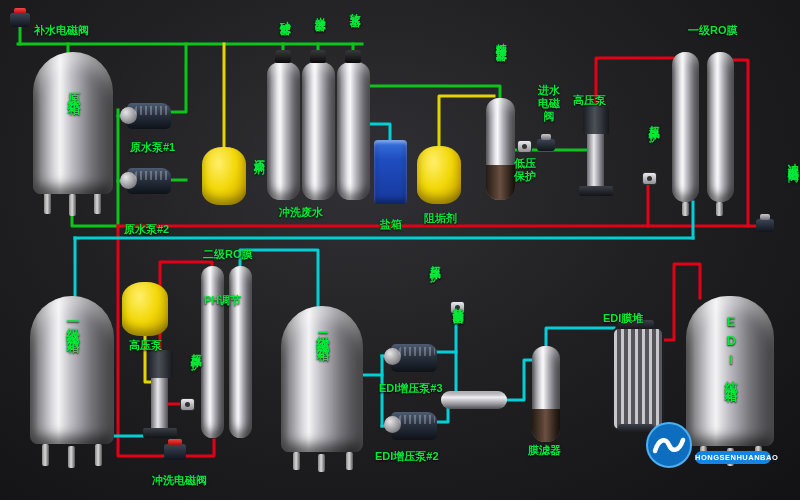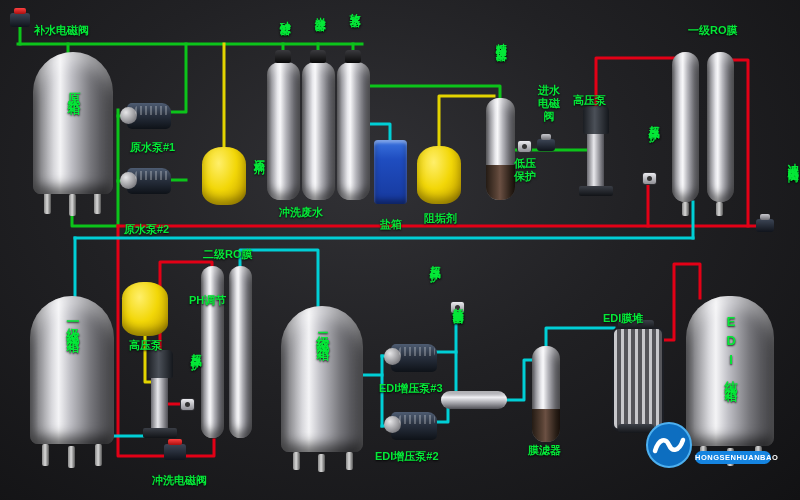--- a/index.html
+++ b/index.html
@@ -171,21 +171,21 @@
   <div class="col" style="left:201px;top:266px;width:23px;height:172px;"></div>
   <div class="col" style="left:229px;top:266px;width:23px;height:172px;"></div>
 
   <div class="tank" style="left:30px;top:296px;width:84px;height:148px;"></div>
   <div class="leg" style="left:42px;top:444px;height:22px;"></div>
   <div class="leg" style="left:68px;top:446px;height:22px;"></div>
   <div class="leg" style="left:95px;top:444px;height:22px;"></div>
   <div class="lbl big vert" style="left:65px;top:314px;letter-spacing:4px;">一级纯水箱</div>
 
   <div class="ytank" style="left:122px;top:282px;width:46px;height:54px;"></div>
-  <div class="lbl" style="left:189px;top:294px;">PH调节</div>
+  <div class="lbl" style="left:168px;top:294px;padding-left:36px;">PH调节</div>
 
   <div class="lbl" style="left:129px;top:339px;">高压泵</div>
   <div class="vp-motor" style="left:147px;top:350px;width:26px;height:28px;"></div>
   <div class="vp-col" style="left:151px;top:378px;width:17px;height:50px;"></div>
   <div class="vp-base" style="left:143px;top:428px;width:34px;height:10px;"></div>
 
   <div class="lbl vert" style="left:189px;top:344px;">超压保护</div>
   <div class="sensor" style="left:180px;top:398px;width:13px;height:11px;"></div>
 
   <div class="tank" style="left:281px;top:306px;width:82px;height:146px;"></div>

